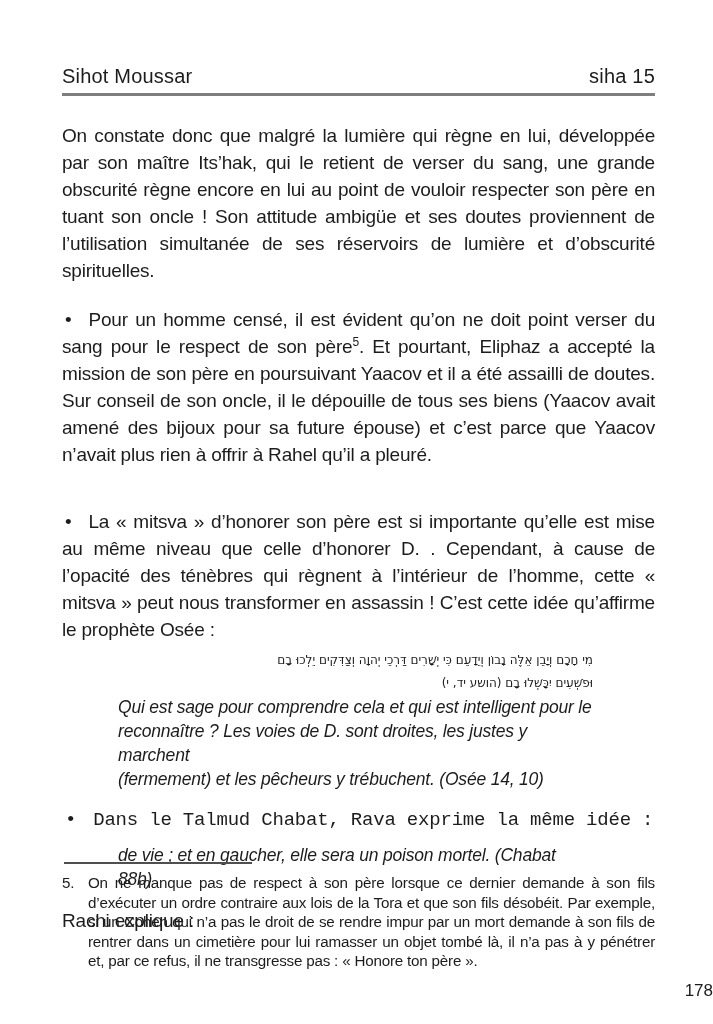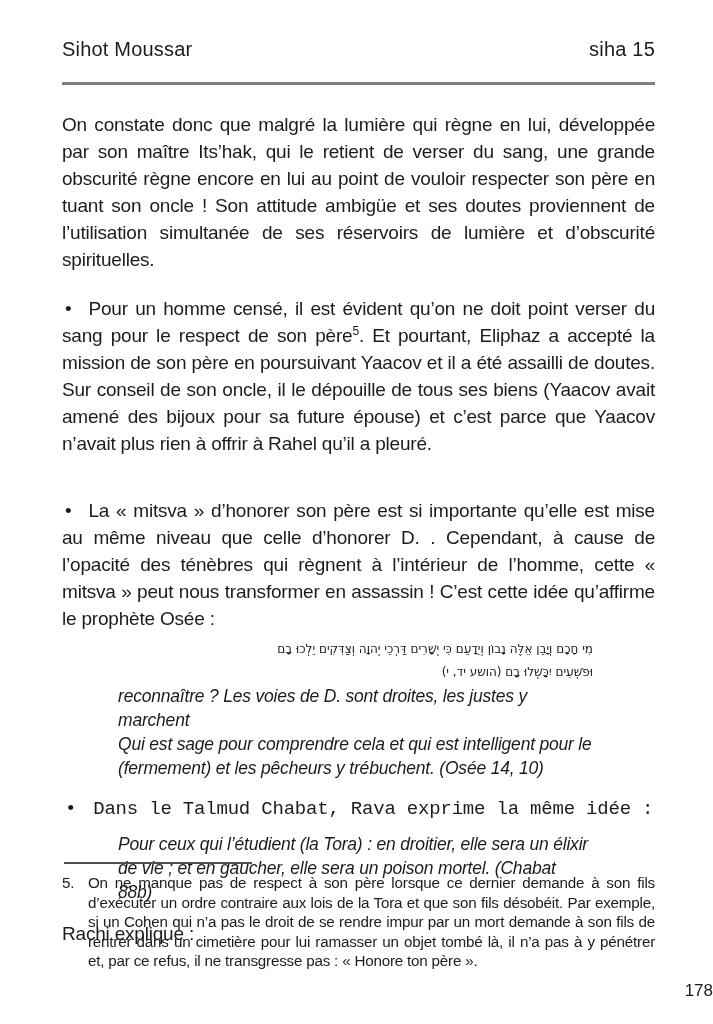--- a/index.html
+++ b/index.html
@@ -10,23 +10,24 @@
     background:#ffffff;
     color:#1c1c1c;
     font-family:"Liberation Sans", sans-serif;
     overflow:hidden;
   }
   .content { padding:38px 58px 0 62px; }
 
   .header {
     display:flex; justify-content:space-between; align-items:flex-end;
     border-bottom:3px solid #7e7e7e;
-    padding-bottom:21px;
+    padding-bottom:5px;
     font-size:20px;
     letter-spacing:0.2px;
+    margin-top:27px;
   }
 
   .para {
     font-size:19px;
     line-height:27px;
     text-align:justify;
     letter-spacing:-0.2px;
   }
   .p-intro   { margin-top:26px; }
   .p-bullet1 { margin-top:22px; }
@@ -98,33 +99,32 @@
     <div class="para p-bullet2">
       <span class="bullet">•</span><span>La « mitsva » d’honorer son père est si importante qu’elle est mise au même niveau que celle d’honorer D. . Cependant, à cause de l’opacité des ténèbres qui règnent à l’intérieur de l’homme, cette « mitsva » peut nous transformer en assassin ! C’est cette idée qu’affirme le prophète Osée :</span>
     </div>
 
     <div class="quote">
       <div class="heb">
         <div>מִי חָכָם וְיָבֵן אֵלֶּה נָבוֹן וְיֵדָעֵם כִּי יְשָׁרִים דַּרְכֵי יְהוָה וְצַדִּקִים יֵלְכוּ בָם</div>
         <div>וּפֹשְׁעִים יִכָּשְׁלוּ בָם (הושע יד, י)</div>
       </div>
       <div class="trans">
+        <div>Qui est sage pour comprendre cela et qui est intelligent pour le</div>
         <div>reconnaître ? Les voies de D. sont droites, les justes y marchent</div>
-        <div>Qui est sage pour comprendre cela et qui est intelligent pour le</div>
         <div>(fermement) et les pêcheurs y trébuchent. (Osée 14, 10)</div>
       </div>
     </div>
 
     <div class="para p-bullet3">
       <span class="bullet">•</span><span>Dans le Talmud Chabat, Rava exprime la même idée :</span>
     </div>
 
     <div class="quote quote2">
       <div class="trans">
-        <div>Pour ceux qui l’étudient (la Tora) : en droitier, elle sera un élixir</div>
         <div>de vie ; et en gaucher, elle sera un poison mortel. (Chabat 88b)</div>
       </div>
     </div>
 
     <div class="para p-rachi">Rachi explique :</div>
 
   </div>
 
   <div class="footnote-area">
     <div class="fn-rule"></div>

